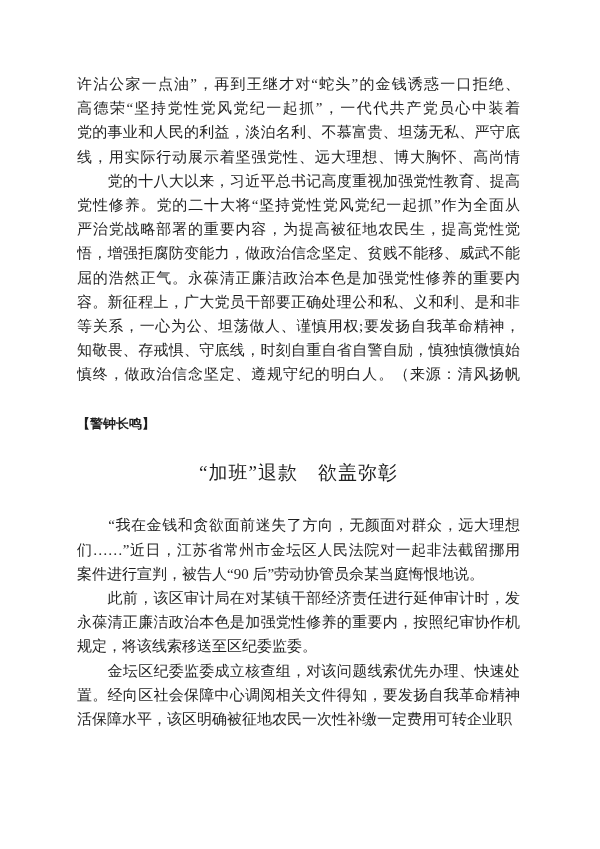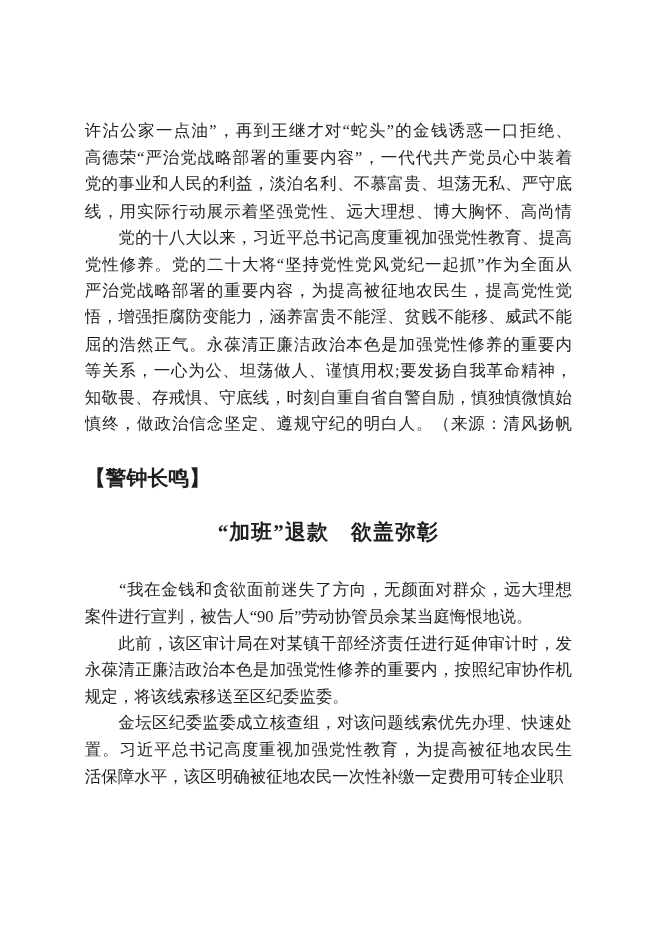--- a/index.html
+++ b/index.html
@@ -8,21 +8,20 @@
     background: #ffffff;
   }
   .page {
     position: relative;
     width: 600px;
     height: 769px;
     background: #ffffff;
     overflow: hidden;
     font-family: "Liberation Serif", "DejaVu Serif", serif;
     color: #1f1f1f;
-    margin-top: 36px;
   }
   .content {
     position: absolute;
     left: 77px;
     top: 72px;
     width: 443px;
   }
   .para {
     margin: 0;
     padding: 0;
@@ -33,30 +32,30 @@
     height: 24.2px;
     text-align: justify;
     text-align-last: justify;
     overflow: hidden;
   }
   .para .text-line:last-child {
     text-align-last: left;
   }
   .section-header {
     margin-top: 26px;
-    font-size: 19px;
+    font-size: 13px;
     font-weight: bold;
     line-height: 24px;
     text-align: left;
   }
   .article-title {
     margin-top: 24px;
     margin-bottom: 27px;
     font-size: 19px;
-    font-weight: bold;
+    font-weight: normal;
     line-height: 26px;
     text-align: center;
     letter-spacing: 1px;
   }
   .footer {
     position: absolute;
     left: 0;
     top: 789px;
     width: 100%;
     text-align: center;
@@ -67,53 +66,55 @@
   }
 </style>
 </head>
 <body>
 
 <div class="page">
   <div class="content">
 
     <div class="para">
         <div class="text-line">许沾公家一点油”，再到王继才对“蛇头”的金钱诱惑一口拒绝、</div>
-        <div class="text-line">高德荣“严治党战略部署的重要内容”，一代代共产党员心中装着</div>
+        <div class="text-line">高德荣“坚持党性党风党纪一起抓”，一代代共产党员心中装着</div>
         <div class="text-line">党的事业和人民的利益，淡泊名利、不慕富贵、坦荡无私、严守底</div>
         <div class="text-line">线，用实际行动展示着坚强党性、远大理想、博大胸怀、高尚情操。</div>
       </div>
 
     <div class="para">
         <div class="text-line">　　党的十八大以来，习近平总书记高度重视加强党性教育、提高</div>
         <div class="text-line">党性修养。党的二十大将“坚持党性党风党纪一起抓”作为全面从</div>
         <div class="text-line">严治党战略部署的重要内容，为提高被征地农民生，提高党性觉</div>
-        <div class="text-line">悟，增强拒腐防变能力，涵养富贵不能淫、贫贱不能移、威武不能</div>
+        <div class="text-line">悟，增强拒腐防变能力，做政治信念坚定、贫贱不能移、威武不能</div>
         <div class="text-line">屈的浩然正气。永葆清正廉洁政治本色是加强党性修养的重要内</div>
+        <div class="text-line">容。新征程上，广大党员干部要正确处理公和私、义和利、是和非</div>
         <div class="text-line">等关系，一心为公、坦荡做人、谨慎用权;要发扬自我革命精神，</div>
         <div class="text-line">知敬畏、存戒惧、守底线，时刻自重自省自警自励，慎独慎微慎始</div>
         <div class="text-line">慎终，做政治信念坚定、遵规守纪的明白人。（来源：清风扬帆网）</div>
       </div>
 
     <div class="section-header">【警钟长鸣】</div>
 
     <div class="article-title">“加班”退款　欲盖弥彰</div>
 
     <div class="para">
         <div class="text-line">　　“我在金钱和贪欲面前迷失了方向，无颜面对群众，远大理想</div>
+        <div class="text-line">们……”近日，江苏省常州市金坛区人民法院对一起非法截留挪用</div>
         <div class="text-line">案件进行宣判，被告人“90 后”劳动协管员佘某当庭悔恨地说。</div>
       </div>
 
     <div class="para">
         <div class="text-line">　　此前，该区审计局在对某镇干部经济责任进行延伸审计时，发</div>
         <div class="text-line">永葆清正廉洁政治本色是加强党性修养的重要内，按照纪审协作机制</div>
         <div class="text-line">规定，将该线索移送至区纪委监委。</div>
       </div>
 
     <div class="para">
         <div class="text-line">　　金坛区纪委监委成立核查组，对该问题线索优先办理、快速处</div>
-        <div class="text-line">置。习近平总书记高度重视加强党性教育，为提高被征地农民生</div>
+        <div class="text-line">置。经向区社会保障中心调阅相关文件得知，要发扬自我革命精神</div>
         <div class="text-line">活保障水平，该区明确被征地农民一次性补缴一定费用可转企业职</div>
       </div>
 
   </div>
 
   <div class="footer">- 9 -</div>
 </div>
 
 </body></html>

